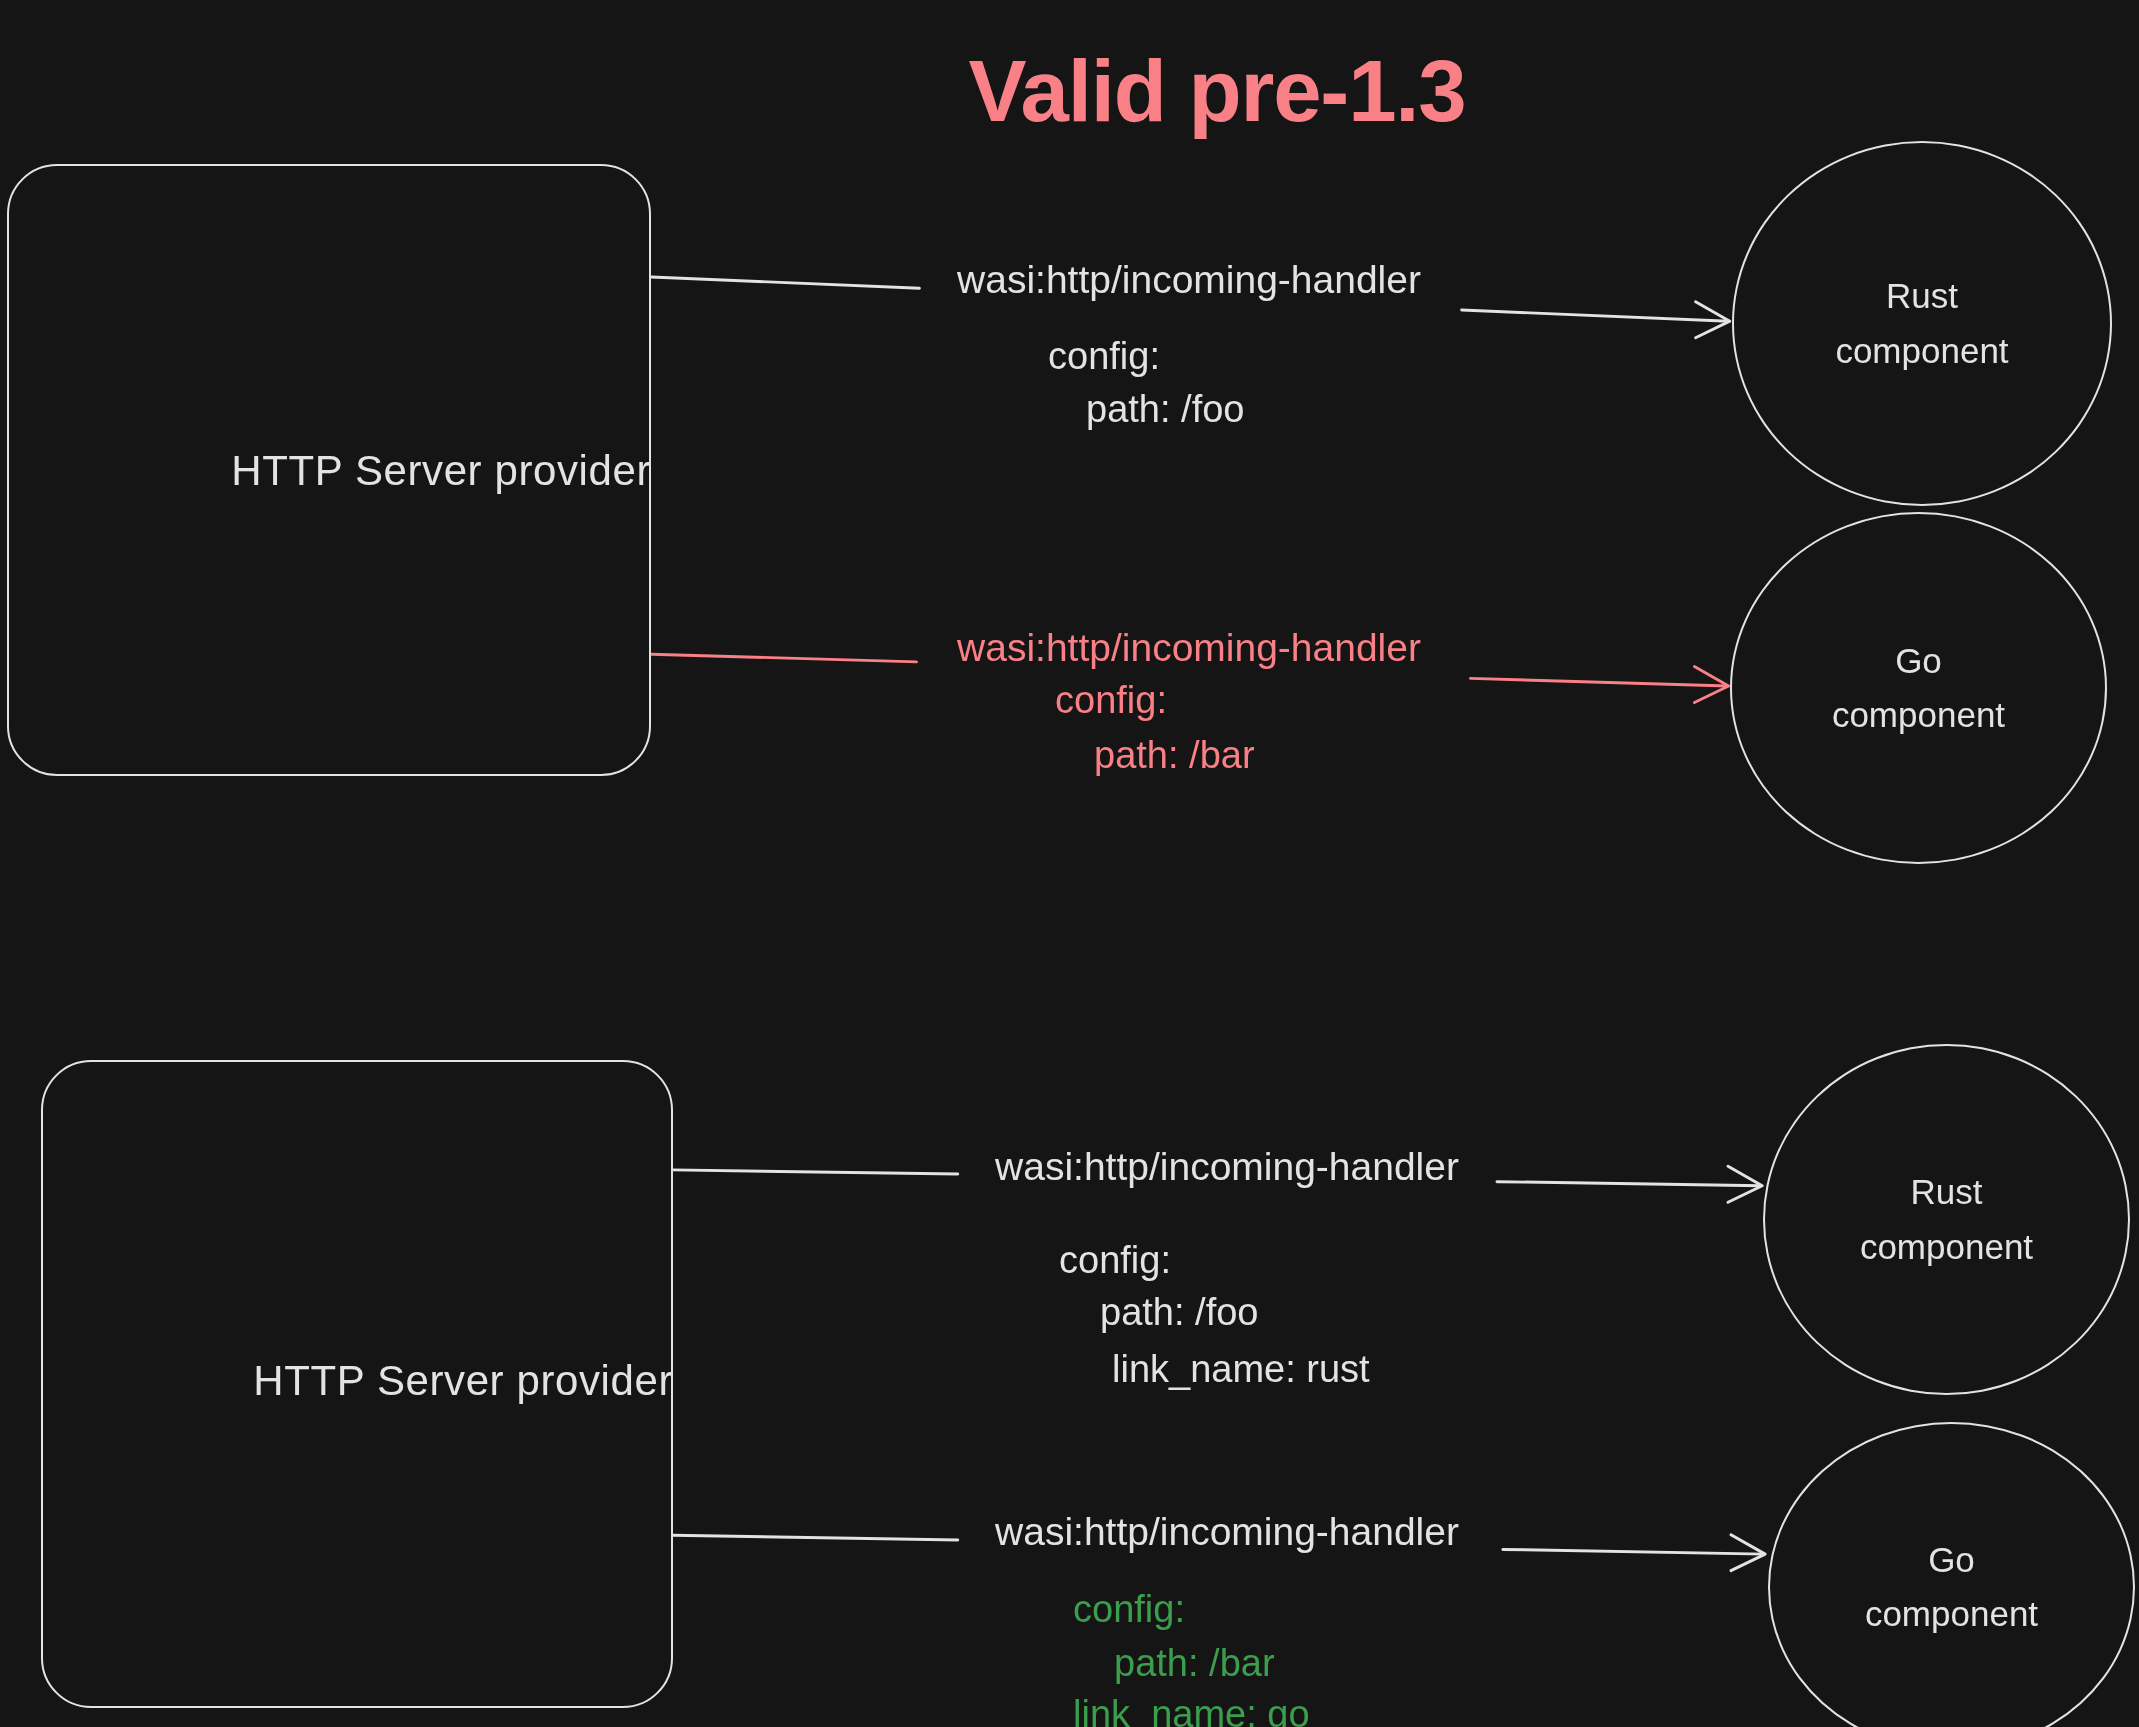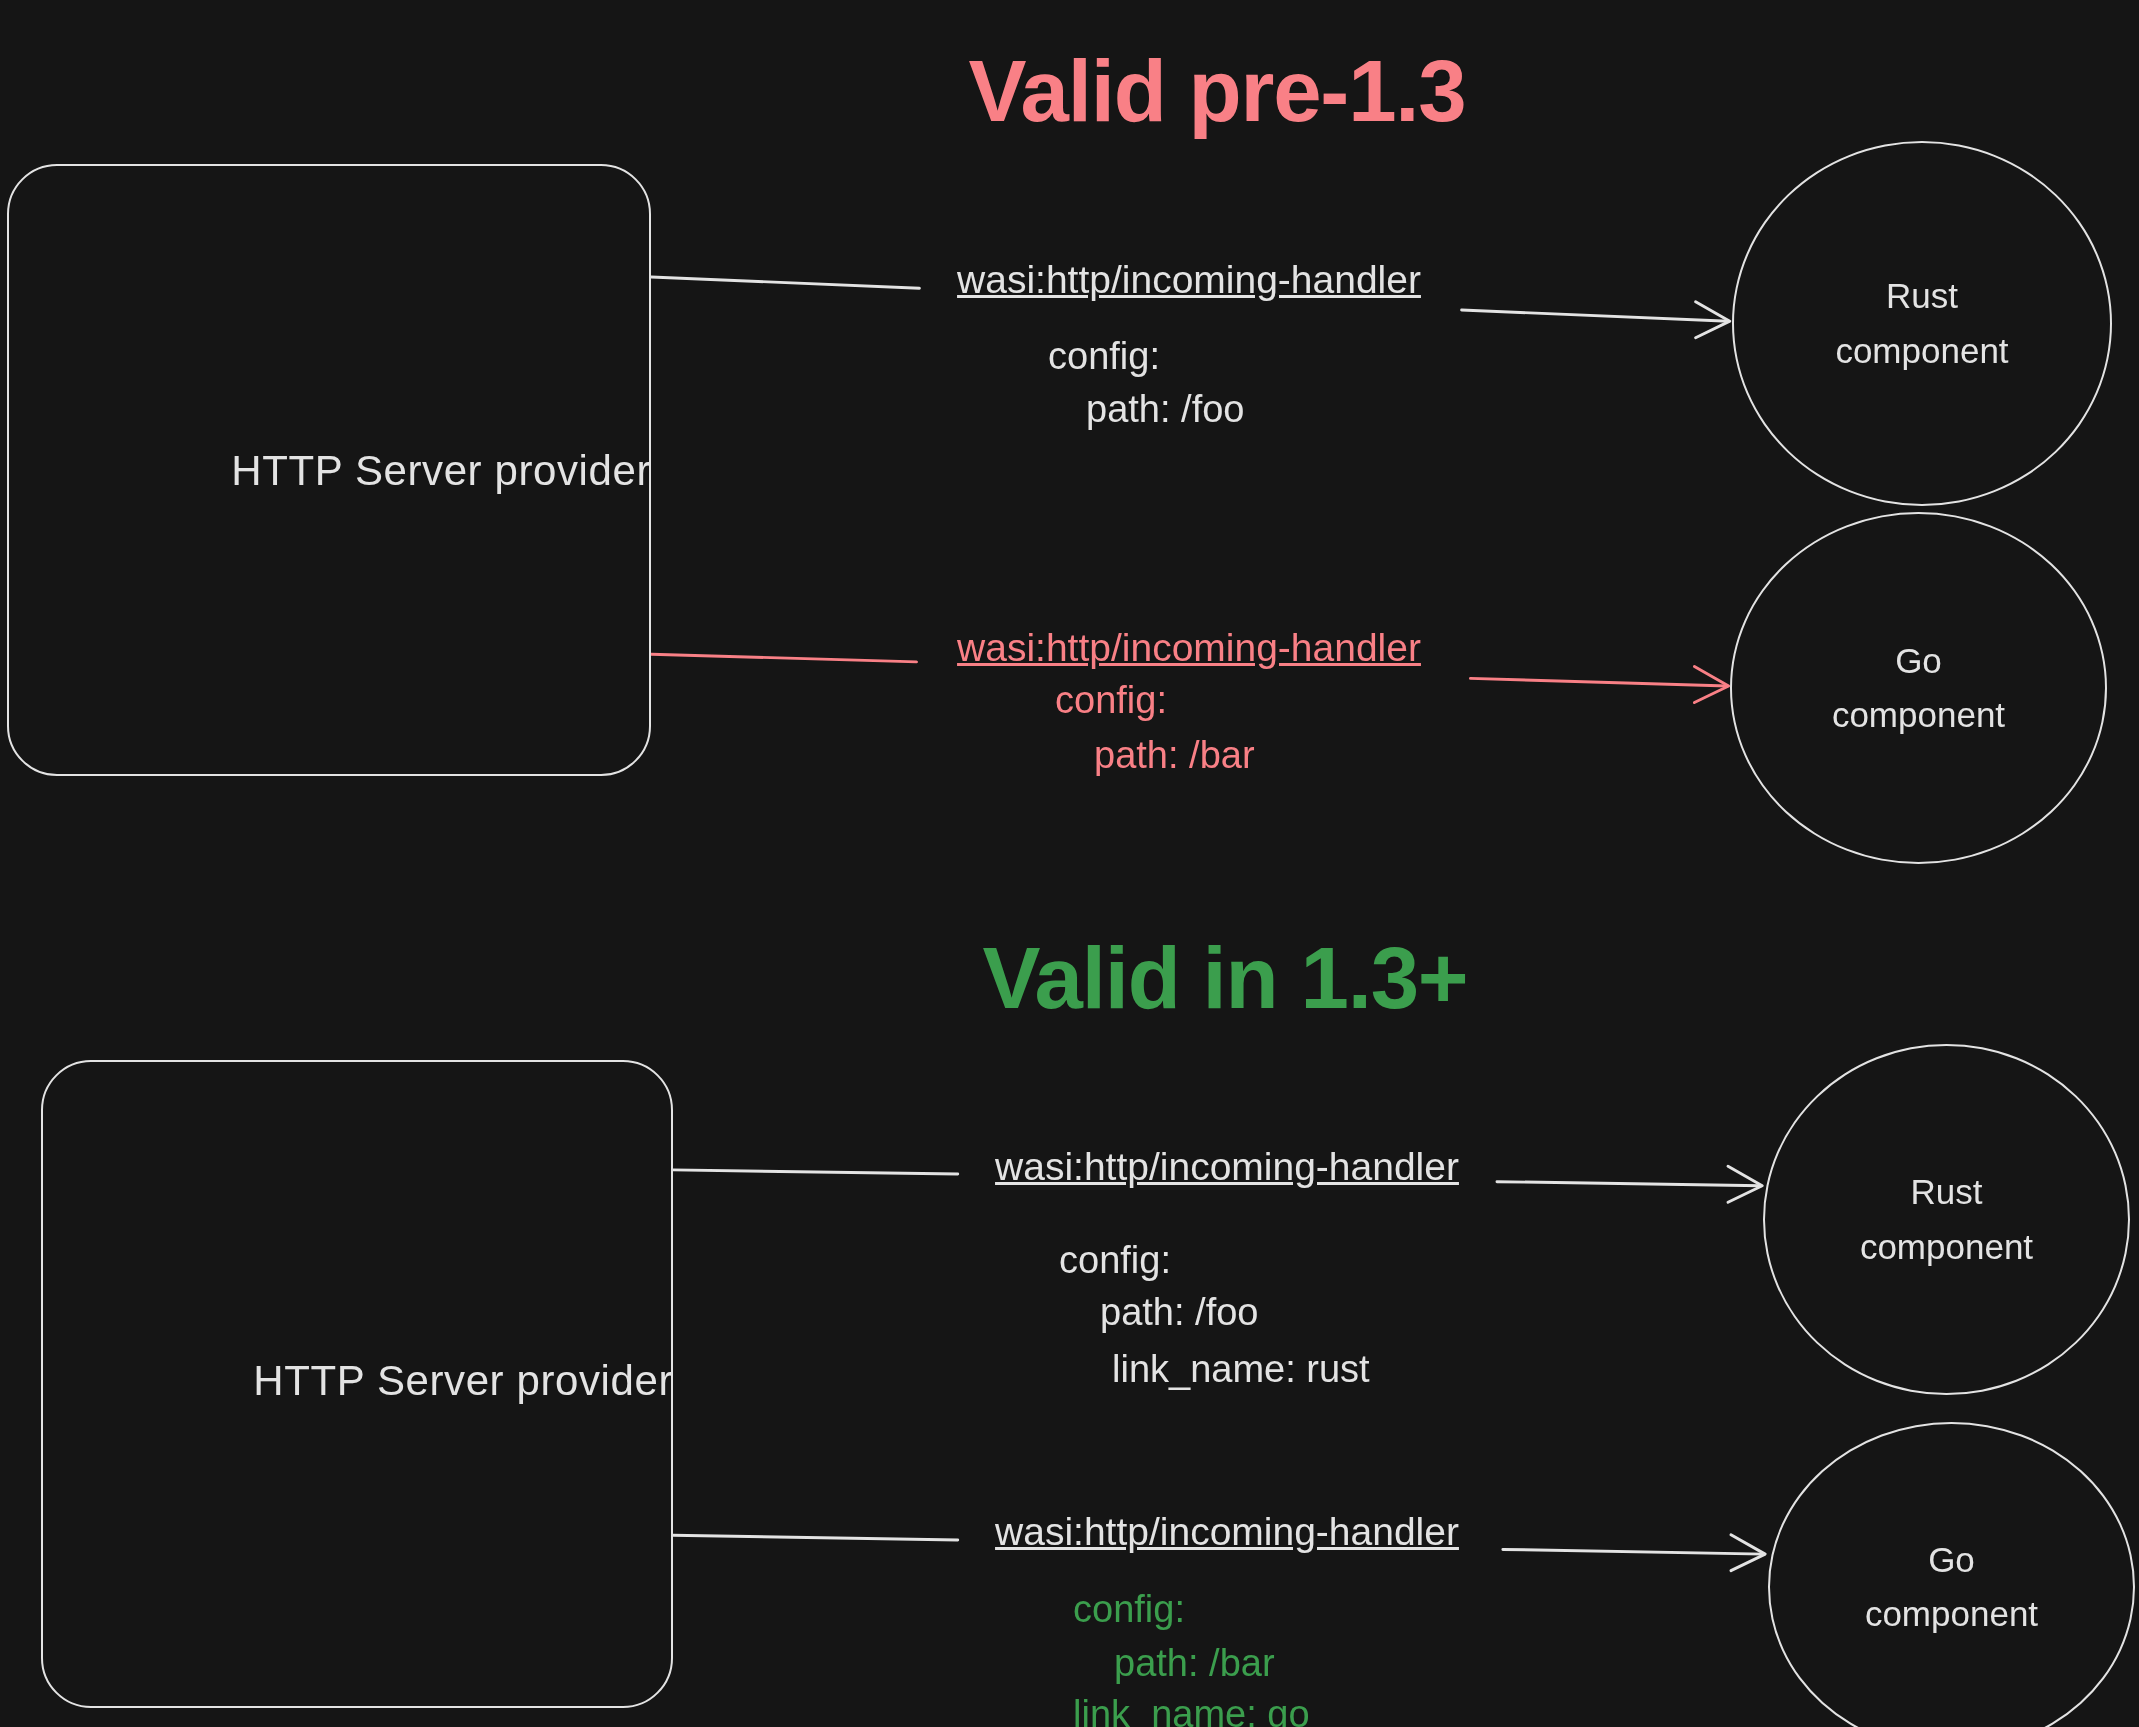--- a/index.html
+++ b/index.html
@@ -31,21 +31,20 @@
   .ellipse{
     border:2.9px solid var(--stroke); border-radius:50%;
     display:flex; align-items:center; justify-content:center;
     text-align:center;
   }
   .node-label{font-size:35px; line-height:1.55; color:var(--stroke); white-space:nowrap;}
   .node-label span{display:block;}
   .edge-label{
     font-size:39px; text-align:center; width:554px; white-space:nowrap;
     color:var(--stroke);
-    text-decoration:underline;
   }
   .cfg{font-size:38px; white-space:nowrap; color:var(--stroke);}
   .red-text{color:var(--red);}
   .green-text{color:var(--green);}
   svg.edges{position:absolute; left:0; top:0; z-index:0;}
   svg.edges line, svg.edges path{stroke-width:5; fill:none; stroke-linecap:round; stroke-linejoin:round;}
   .wire{stroke:var(--stroke);}
   .wire-red{stroke:var(--red);}
 </style>
 </head>
@@ -100,21 +99,20 @@
   </div>
 
   <div class="abs edge-label" style="left:912px; top:258px;">wasi:http/incoming-handler</div>
   <div class="abs cfg" style="left:1048px; top:335px;">config:</div>
   <div class="abs cfg" style="left:1086px; top:388px;">path: /foo</div>
 
   <div class="abs edge-label red-text" style="left:912px; top:626px;">wasi:http/incoming-handler</div>
   <div class="abs cfg red-text" style="left:1055px; top:679px;">config:</div>
   <div class="abs cfg red-text" style="left:1094px; top:734px;">path: /bar</div>
 
-  <div class="abs title green" style="left:960px; top:928px;">Valid in 1.3+</div>
 
   <div class="abs provider-box" style="left:41px; top:1060px; width:632px; height:648px;"></div>
   <div class="abs box-label" style="left:41px; top:1357px; width:632px;">HTTP Server provider</div>
 
   <div class="abs ellipse" style="left:1763px; top:1044px; width:367px; height:351px;">
     <div class="node-label">
       <span>Rust</span>
       <span>component</span>
     </div>
   </div>

